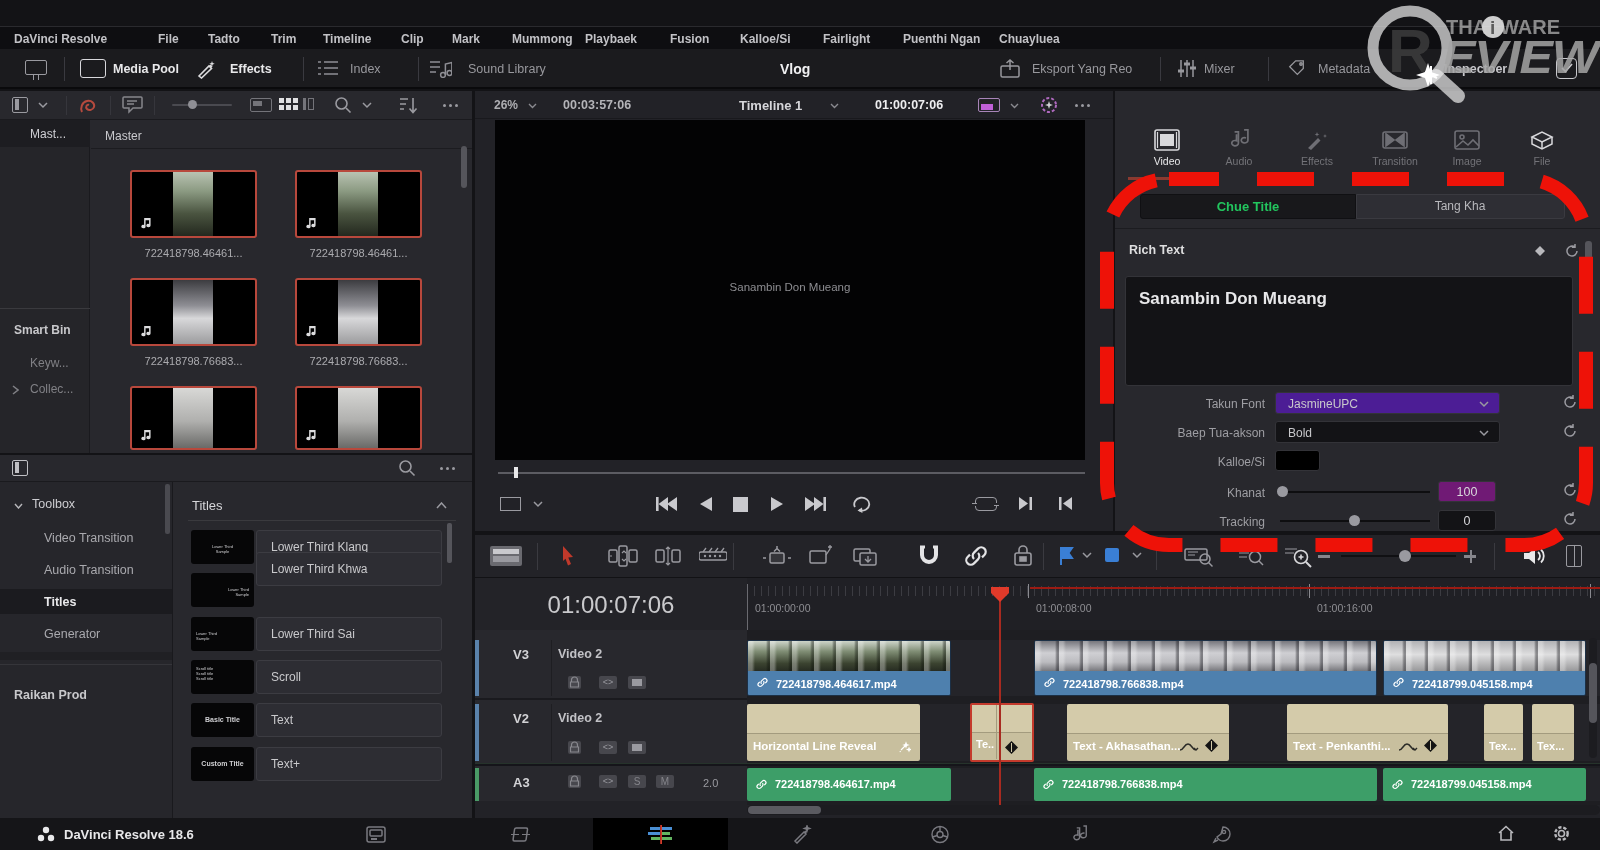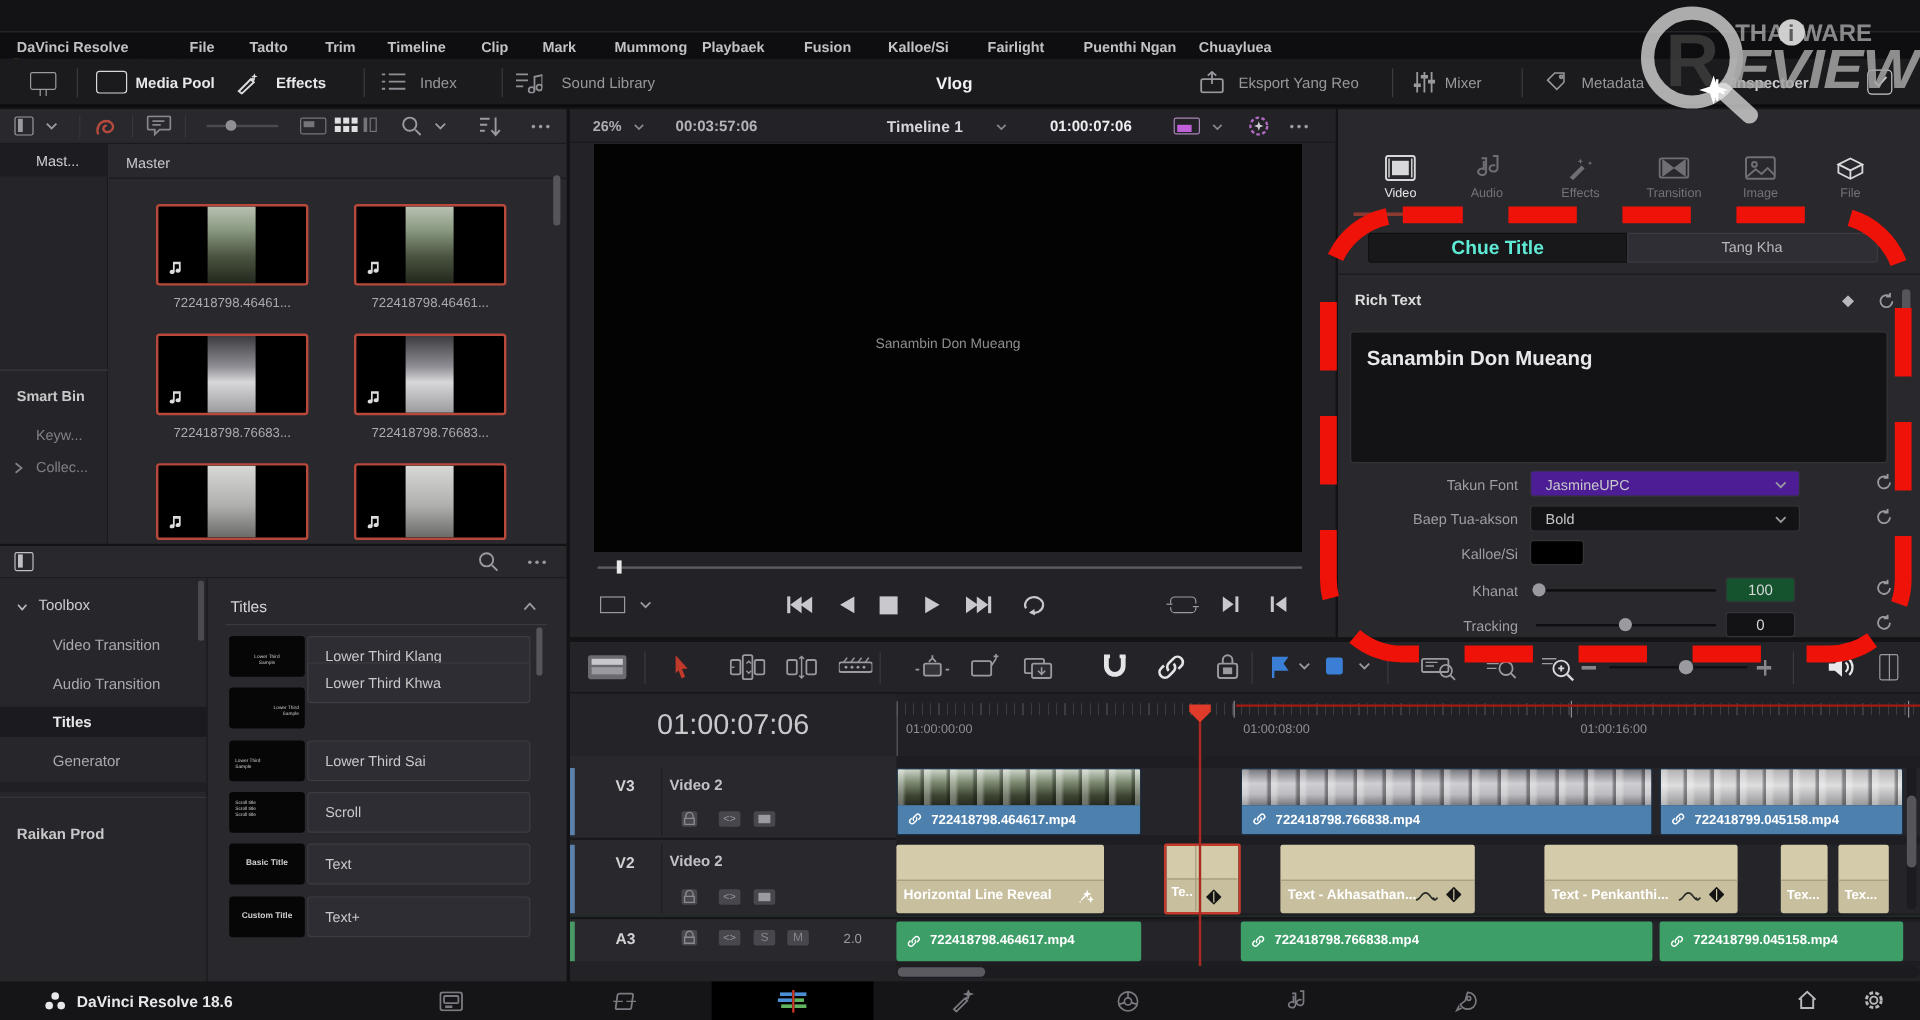--- a/index.html
+++ b/index.html
@@ -435,21 +435,21 @@
             <path d="M4 8 v7 l10 5 10-5 V8"></path>
             <path d="M14 13 v7"></path>
           </g>
         </svg>
       <div class="lbl">File</div>
     </div>
     <div class="abs" style="left:13px;top:86px;width:62px;height:3px;background:#8a3a30;"></div>
 
     <div class="abs" style="left:25px;top:103px;width:216px;height:25px;background:#18181b;border:1px solid #101013;border-radius:3px 0 0 3px;"></div>
     <div class="abs" style="left:241px;top:103px;width:209px;height:25px;background:#2e2e34;border:1px solid #3a3a40;border-radius:0 3px 3px 0;"></div>
-    <div class="abs" style="left:133px;top:108px;transform:translateX(-50%);font-size:16px;color:#5eead4;font-weight:bold;">Chue Title</div>
+    <div class="abs" style="left:133px;top:108px;transform:translateX(-50%);font-size:13px;color:#22c55e;font-weight:bold;">Chue Title</div>
     <div class="abs" style="left:345px;top:108px;transform:translateX(-50%);font-size:12px;color:#b8b8bc;">Tang Kha</div>
   </div>
   <div id="insp-body">
 
     <div class="abs" style="left:0;top:137px;width:485px;height:1px;background:#1c1c20;"></div>
     <div class="abs" style="left:14px;top:152px;font-size:12.5px;color:#dededf;font-weight:bold;">Rich Text</div>
     <svg class="abs" style="left:420px;top:155px;" width="10" height="10" viewBox="0 0 10 10">
         <path d="M5 0 L10 5 L5 10 L0 5z" fill="#b8b8bc"></path>
       </svg>
     <svg class="abs" style="left:450px;top:153px;" width="14" height="14" viewBox="0 0 14 14">
@@ -478,21 +478,21 @@
         </svg>
     </div>
     <svg class="abs" style="left:448px;top:333px;" width="14" height="14" viewBox="0 0 14 14">
         <path d="M12 7 a5 5 0 1 1 -2-4 M10 0 v3.2 h-3.2" stroke="#9a9aa0" stroke-width="1.5" fill="none"></path>
       </svg>
     <div class="abs" style="left:0px;top:364px;width:150px;text-align:right;font-size:12px;color:#9e9ea3;">Kalloe/Si</div>
     <div class="abs" style="left:160px;top:359px;width:45px;height:21px;background:#000;border:1px solid #333338;border-radius:3px;"></div>
     <div class="abs" style="left:0px;top:395px;width:150px;text-align:right;font-size:12px;color:#9e9ea3;">Khanat</div>
     <div class="abs" style="left:165px;top:400px;width:150px;height:2px;background:#0e0e10;"></div>
     <div class="abs" style="left:162px;top:395px;width:11px;height:11px;border-radius:50%;background:#9a9aa0;"></div>
-    <div class="abs" style="left:323px;top:390px;width:58px;height:21px;background:#14532d;border:1px solid #333338;border-radius:3px;text-align:center;font-size:12.5px;color:#d8d8db;line-height:20px;">100</div>
+    <div class="abs" style="left:323px;top:390px;width:58px;height:21px;background:#701a75;border:1px solid #333338;border-radius:3px;text-align:center;font-size:12.5px;color:#d8d8db;line-height:20px;">100</div>
     <svg class="abs" style="left:448px;top:392px;" width="14" height="14" viewBox="0 0 14 14">
         <path d="M12 7 a5 5 0 1 1 -2-4 M10 0 v3.2 h-3.2" stroke="#9a9aa0" stroke-width="1.5" fill="none"></path>
       </svg>
     <div class="abs" style="left:0px;top:424px;width:150px;text-align:right;font-size:12px;color:#9e9ea3;">Tracking</div>
     <div class="abs" style="left:165px;top:429px;width:150px;height:2px;background:#0e0e10;"></div>
     <div class="abs" style="left:234px;top:424px;width:11px;height:11px;border-radius:50%;background:#9a9aa0;"></div>
     <div class="abs" style="left:323px;top:419px;width:58px;height:21px;background:#131316;border:1px solid #333338;border-radius:3px;text-align:center;font-size:12.5px;color:#d8d8db;line-height:20px;">0</div>
     <svg class="abs" style="left:448px;top:421px;" width="14" height="14" viewBox="0 0 14 14">
         <path d="M12 7 a5 5 0 1 1 -2-4 M10 0 v3.2 h-3.2" stroke="#9a9aa0" stroke-width="1.5" fill="none"></path>
       </svg>

